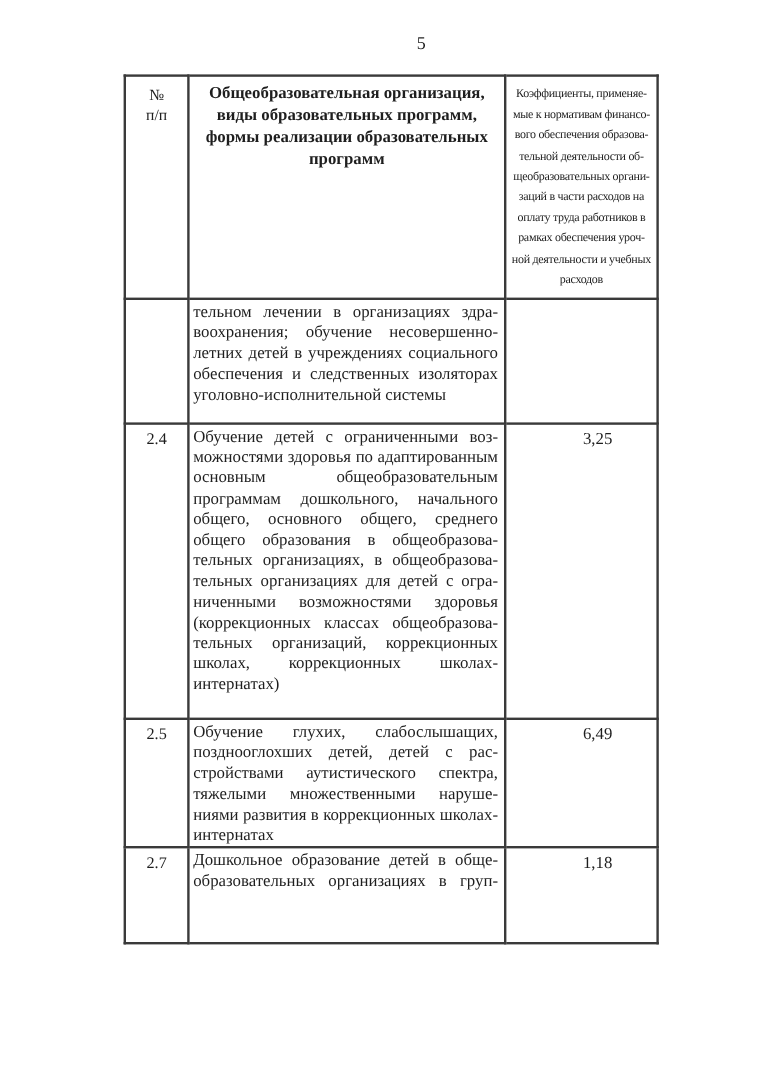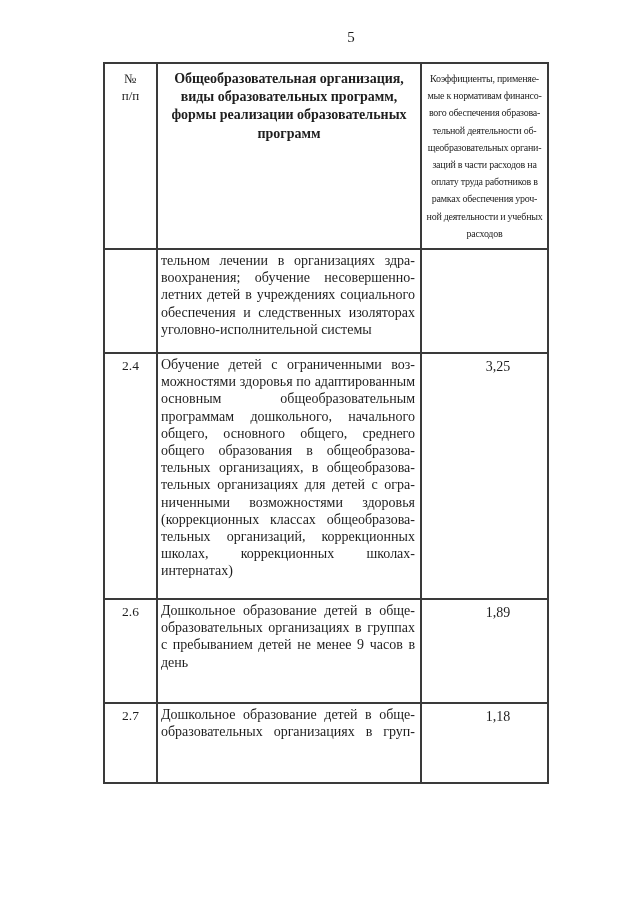--- a/index.html
+++ b/index.html
@@ -129,26 +129,26 @@
       <td class="cell-desc">тельном лечении в организациях здра­воохранения; обучение несовершенно­летних детей в учреждениях социально­го обеспечения и следственных изолято­рах уголовно-исполнительной системы</td>
       <td class="cell-val"></td>
     </tr>
 
     <tr>
       <td class="cell-num">2.4</td>
       <td class="cell-desc">Обучение детей с ограниченными воз­можностями здоровья по адаптирован­ным основным общеобразовательным программам дошкольного, начального общего, основного общего, среднего общего образования в общеобразова­тельных организациях, в общеобразова­тельных организациях для детей с огра­ниченными возможностями здоровья (коррекционных классах общеобразова­тельных организаций, коррекционных школах, коррекционных школах-интернатах)</td>
       <td class="cell-val">3,25</td>
     </tr>
 
+    <tr>
+      <td class="cell-num">2.5</td>
+      <td class="cell-desc">Обучение глухих, слабослышащих, позднооглохших детей, детей с рас­стройствами аутистического спектра, тяжелыми множественными наруше­ниями развития в коррекционных шко­лах-интернатах</td>
+      <td class="cell-val">6,49</td>
+    </tr>
 
-    <tr>
-      <td class="cell-num">2.6</td>
-      <td class="cell-desc">Дошкольное образование детей в обще­образовательных организациях в груп­пах с пребыванием детей не менее 9 ча­сов в день</td>
-      <td class="cell-val">1,89</td>
-    </tr>
 
     <tr>
       <td class="cell-num">2.7</td>
       <td class="cell-desc justify-last">Дошкольное образование детей в обще­образовательных организациях в груп-</td>
       <td class="cell-val">1,18</td>
     </tr>
   </tbody>
 </table>
 
 </body></html>

